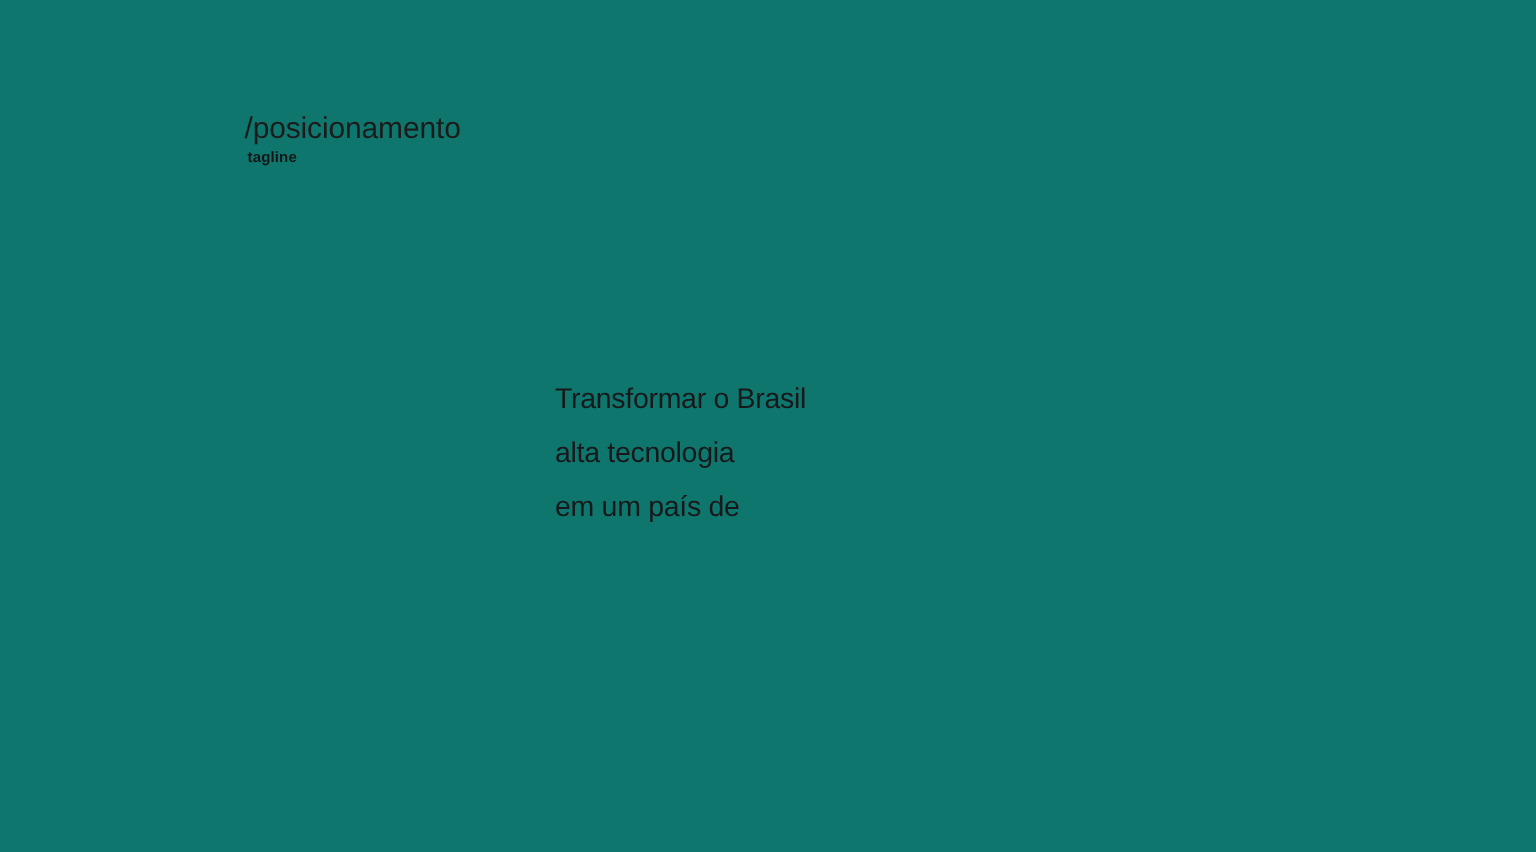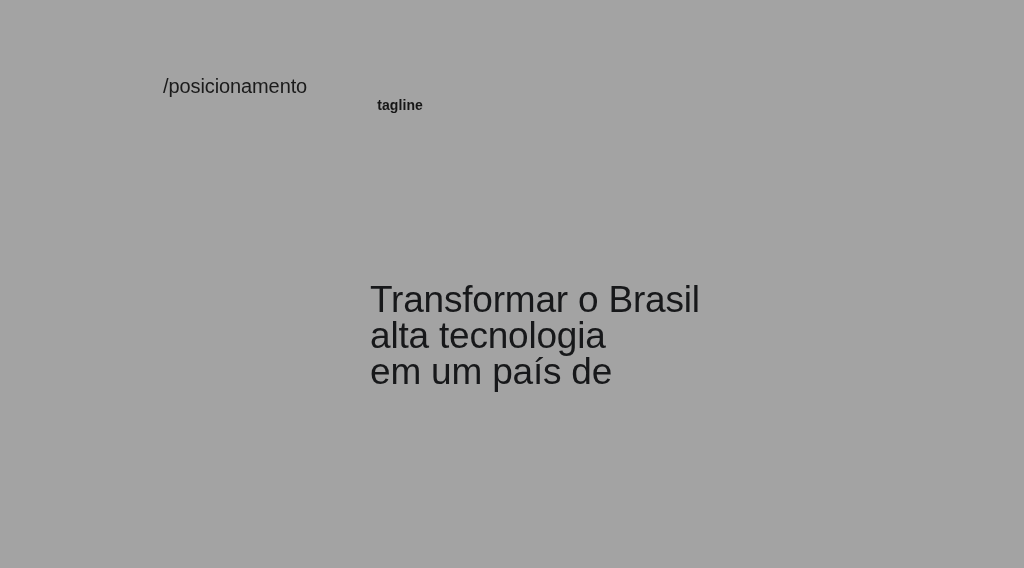--- a/index.html
+++ b/index.html
@@ -10,21 +10,21 @@
     width: 1024px;
     height: 568px;
     background: #ffffff;
     font-family: "Liberation Sans", sans-serif;
     overflow: hidden;
     position: relative;
   }
   .slide {
     position: absolute;
     inset: 0;
-    background: #a3a3a3;
+    background: #0f766e;
   }
 
   
   .section-label {
     position: absolute;
     left: 163px;
     top: 74px;
     width: 260px;
   }
   .section-label-title {
@@ -33,42 +33,40 @@
     font-weight: 400;
     line-height: 24px;
     letter-spacing: -0.1px;
     color: #1b1b1b;
     white-space: nowrap;
   }
   .section-label-tagline {
     margin-top: 2px;
     margin-left: 2px;
     font-family: "Liberation Sans", sans-serif;
-    font-size: 14px;
+    font-size: 10px;
     font-weight: 700;
     line-height: 11px;
     letter-spacing: 0.1px;
     color: #161616;
     white-space: nowrap;
-    text-align: right;
   }
 
   
   .headline {
     position: absolute;
     left: 370px;
     top: 249px;
     width: 420px;
     font-family: "Liberation Sans", sans-serif;
-    font-size: 37px;
+    font-size: 19px;
     font-weight: 400;
     line-height: 36px;
     letter-spacing: -0.2px;
     color: #17181a;
-    margin-top: 33px;
   }
   .headline-line {
     display: block;
     white-space: nowrap;
   }
 </style>
 </head>
 <body>
 
 <div class="slide">

